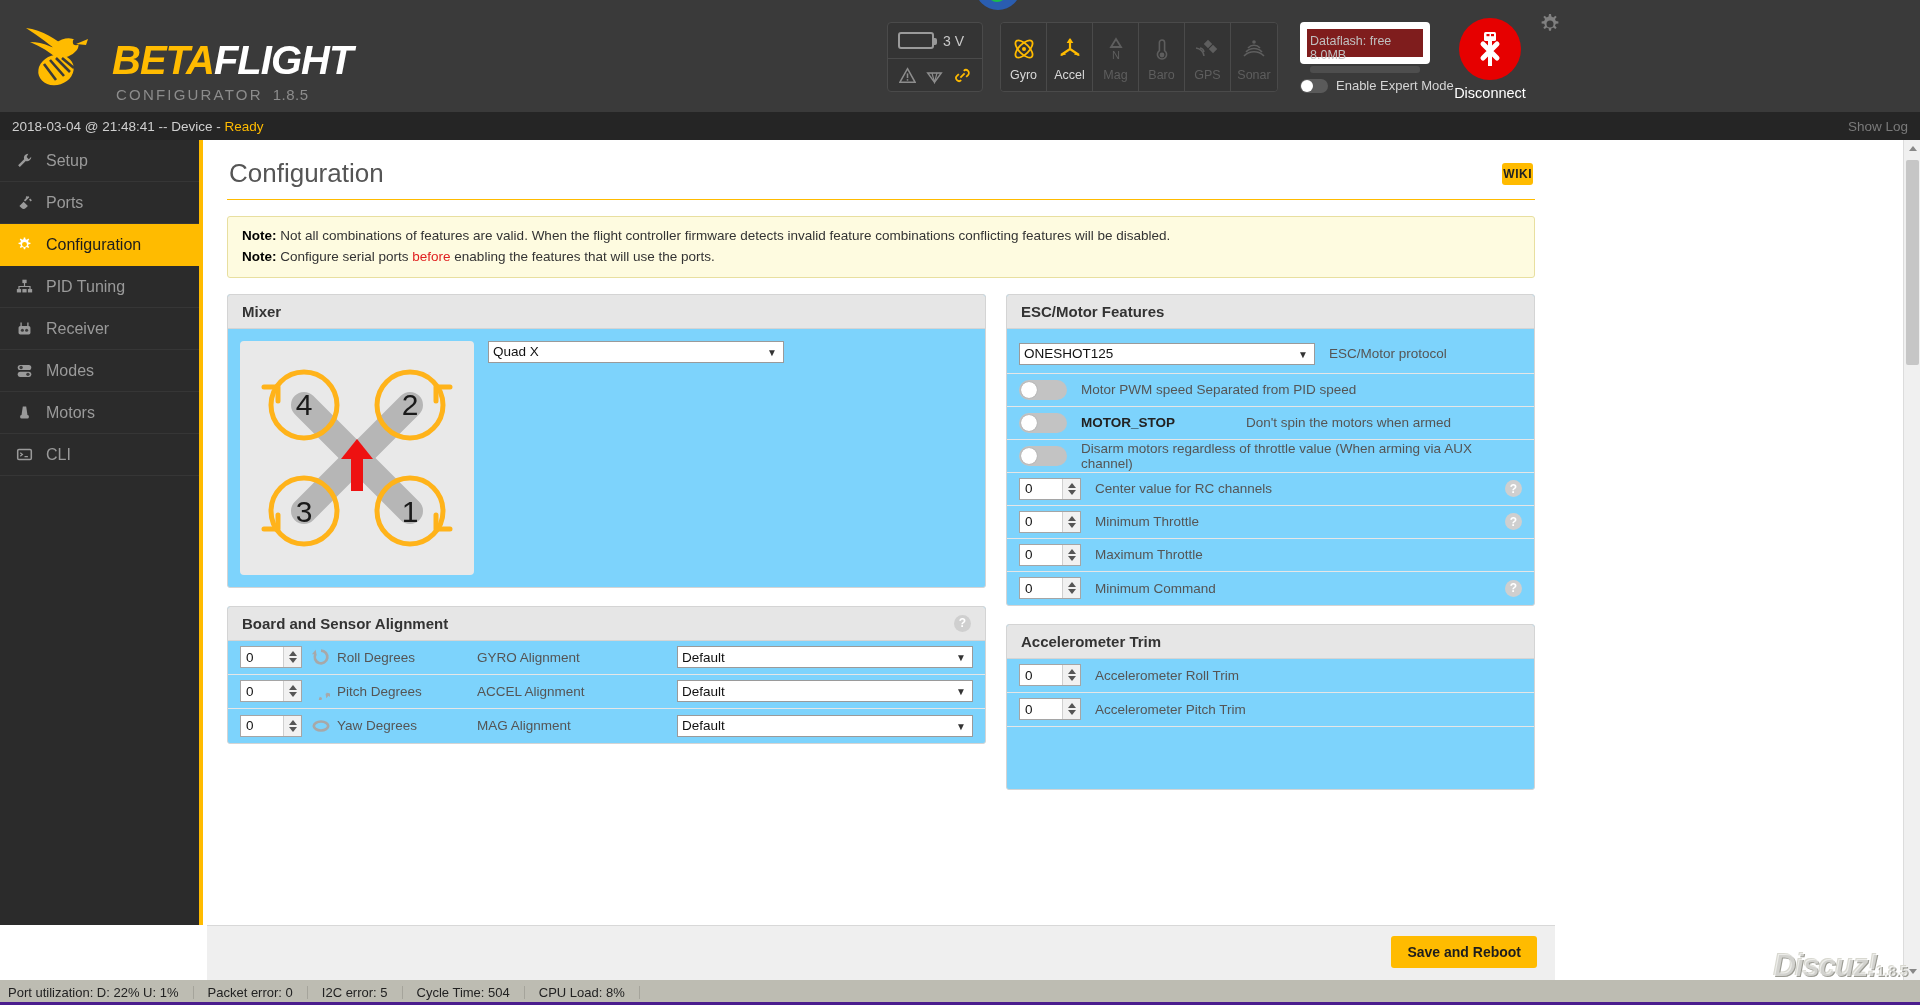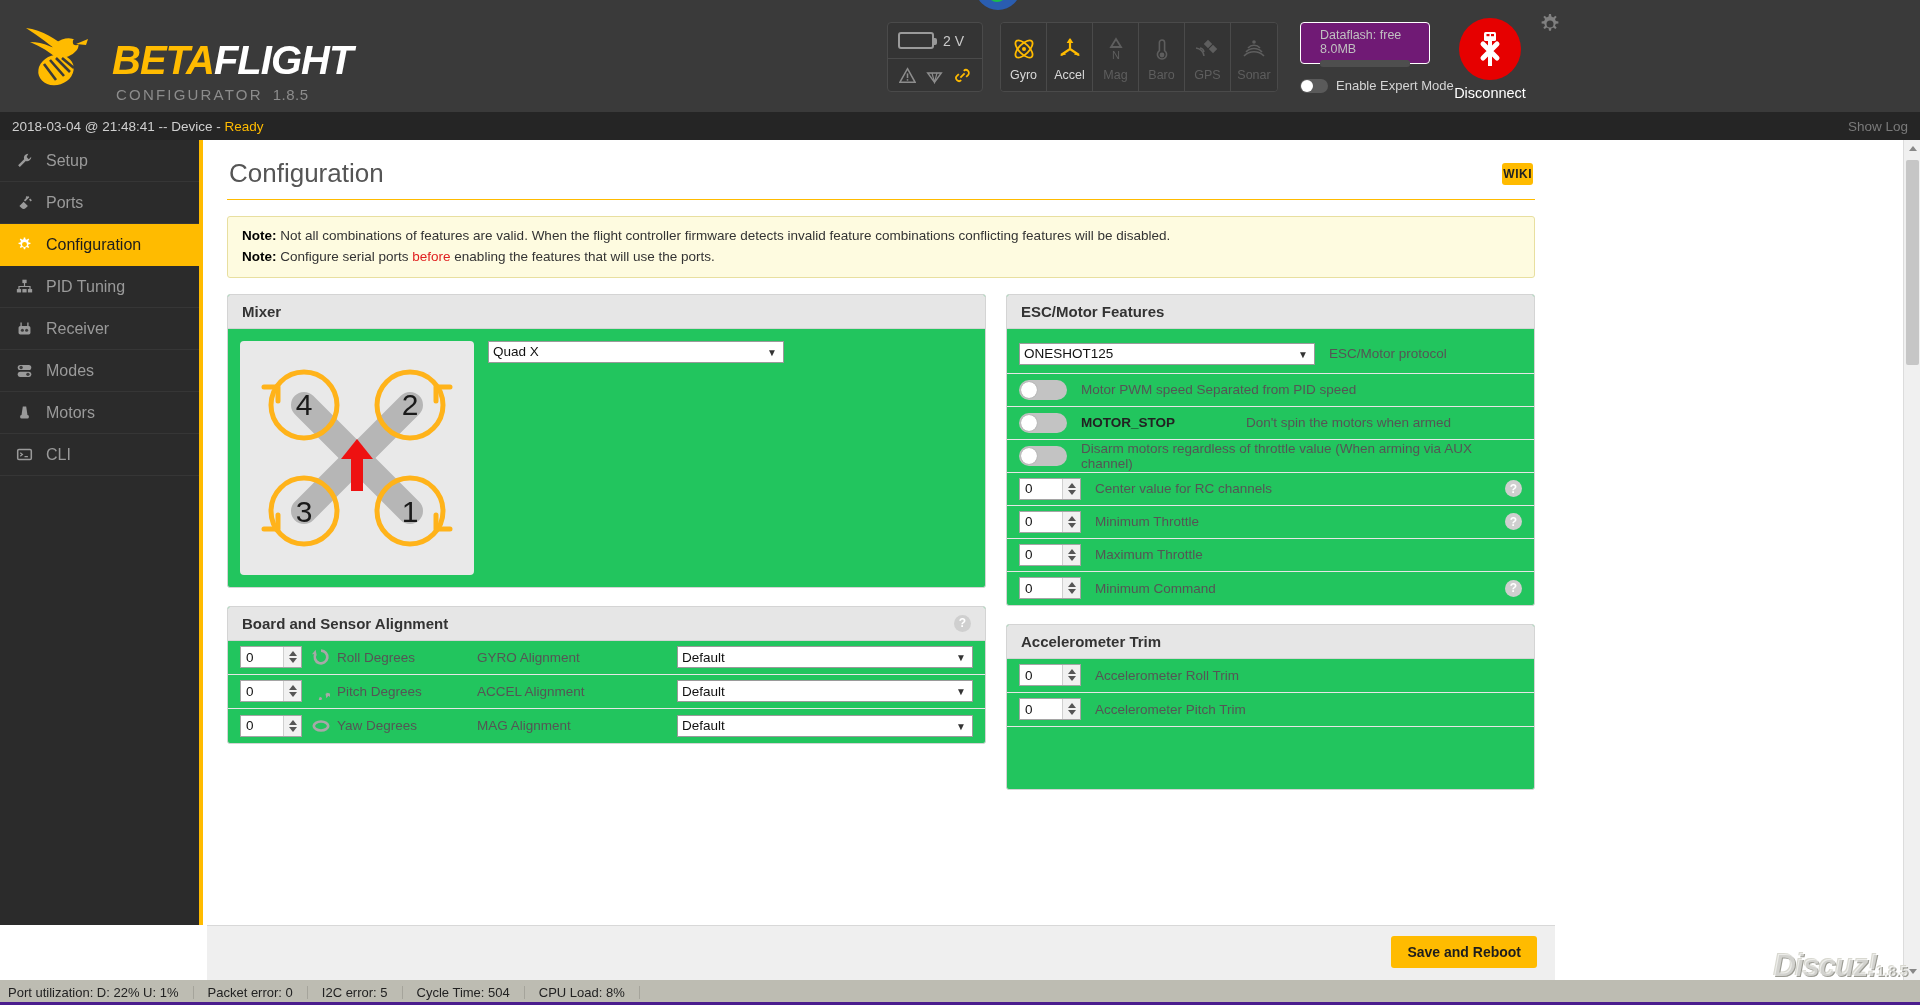--- a/index.html
+++ b/index.html
@@ -67,22 +67,22 @@
   }
   .sensor:last-child { border-right: none; }
   .sensor .s-ico { height: 34px; display:flex; align-items:center; justify-content:center; }
   .sensor .s-lab { font-size: 12.5px; margin-top: 2px; }
   .sensor.on .s-lab { color: #d9d9d9; }
   .sensor.off .s-lab { color: #5e5e5e; }
 
   
   .dataflash {
     position: absolute; left: 1300px; top: 22px; width: 130px; height: 42px;
-    background: #701a75; border: 1px solid #ffffff; border-radius: 4px;
-    padding: 5px 19px;
+    background: #7f1d1d; border: 7px solid #ffffff; border-radius: 4px;
+    padding: 5px 3px;
   }
   .df-label { color: #c0c0c0; font-size: 12.5px; }
   .df-bar { margin-top: 4px; height: 7px; background: #4e4e4e; border-radius: 3px; }
 
   .expert {
     position: absolute; left: 1300px; top: 78px;
     display: flex; align-items: center;
   }
   .ex-toggle {
     width: 28px; height: 14px; border-radius: 7px; background: #5a5a5a; position: relative;
@@ -142,21 +142,21 @@
   .note-box {
     margin: 16px 20px 0 20px; background: #fefbe0; border: 1px solid #e8dfa0;
     border-radius: 3px; padding: 9px 14px; font-size: 13.5px; color: #333; line-height: 1.55;
   }
   .note-box b { color: #000; }
   .note-em { color: #e02020; }
 
   .cols { display: flex; gap: 20px; padding: 16px 20px 0 20px; }
   .col { flex: 1; }
 
-  .panel { border: 1px solid #d4d4d4; border-radius: 3px; background: #22c55e; margin-bottom: 18px; }
+  .panel { border: 1px solid #d4d4d4; border-radius: 3px; background: #7dd3fc; margin-bottom: 18px; }
   .panel-head {
     background: #e6e6e6; border-bottom: 1px solid #d4d4d4;
     padding: 8px 14px; font-size: 15px; font-weight: bold; color: #333;
     display: flex; align-items: center; border-radius: 2px 2px 0 0;
   }
   .panel-body { padding: 0; }
 
   
   .mixer-body { display: flex; padding: 12px; }
   .mixer-diagram {
@@ -297,21 +297,21 @@
         </div>
         <div class="logo-sub">
           <span>CONFIGURATOR</span><span class="ver">1.8.5</span>
         </div>
       </div>
     </div>
 
     <div class="batt-block">
       <div class="batt-top">
         <div class="batt-icon"></div>
-        <div class="batt-volt">2 V</div>
+        <div class="batt-volt">3 V</div>
       </div>
       <div class="batt-bot">
         <svg class="mini-ico" viewBox="0 0 20 20">
           <path d="M10 2 L19 18 H1 Z" fill="none" stroke="#8d8d8d" stroke-width="1.8"></path>
           <rect x="9.1" y="7.5" width="1.8" height="5.5" fill="#8d8d8d"></rect>
           <rect x="9.1" y="14.3" width="1.8" height="1.8" fill="#8d8d8d"></rect>
         </svg>
         <svg class="mini-ico" viewBox="0 0 20 20">
           <path d="M2 7 H18 L10 18 Z" fill="none" stroke="#8d8d8d" stroke-width="1.7"></path>
           <path d="M7 7 L10 18 L13 7" fill="none" stroke="#8d8d8d" stroke-width="1.4"></path>

